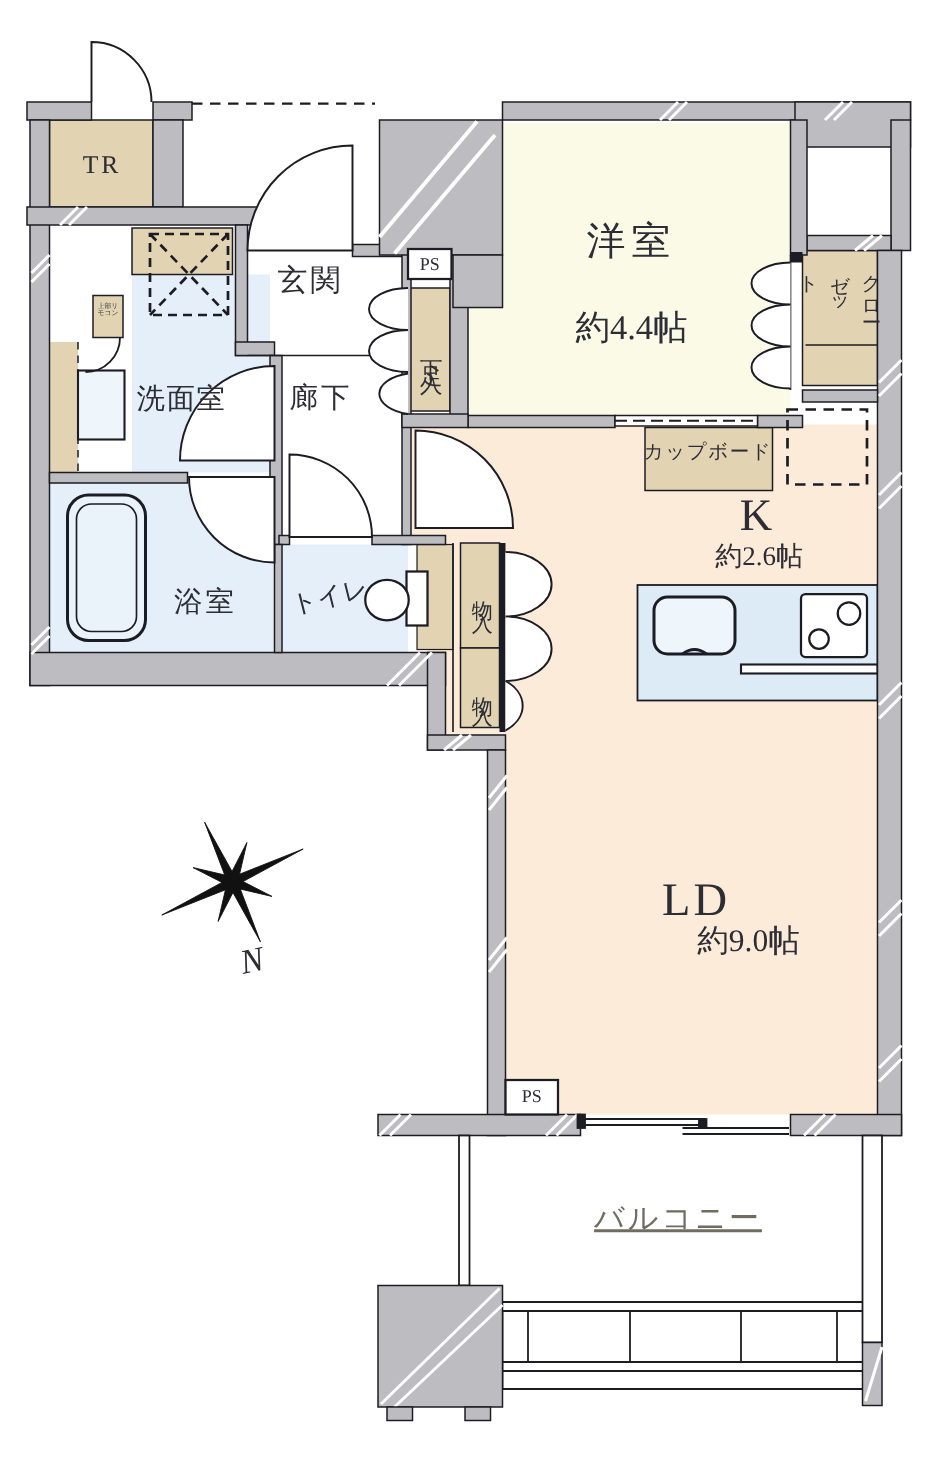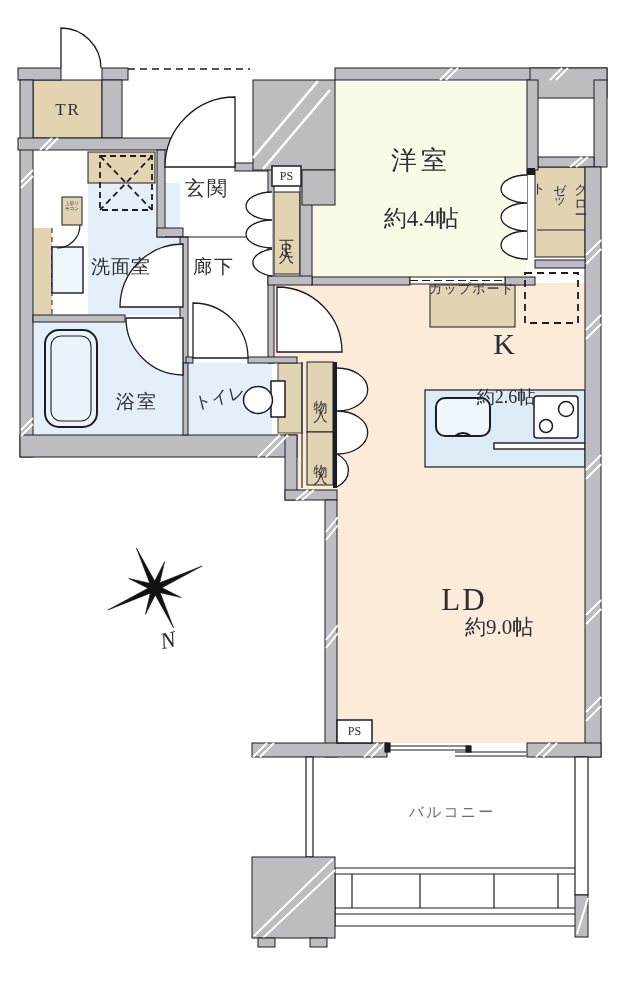--- a/index.html
+++ b/index.html
@@ -199,39 +199,39 @@
 
   <div class="lbl" style="left:286.5px;top:176px;font-size:12px;">PS</div>
 
   <div class="vtext" style="left:272px;top:196px;width:28px;height:76px;font-size:15px;letter-spacing:4px;">下足入</div>
 
   <div class="lbl" style="left:421px;top:161px;font-size:26px;letter-spacing:4px;">洋室</div>
   <div class="lbl" style="left:421px;top:201px;font-size:23px;margin-top:18px;">約4.4帖</div>
 
   <div class="vtext" style="left:538px;top:174px;width:44px;height:50px;font-size:13px;line-height:21px;letter-spacing:2px;">クローゼット</div>
 
-  <div class="lbl" style="left:472px;top:289px;font-size:13px;letter-spacing:1px;">カップボード</div>
+  <div class="lbl" style="left:472px;top:301px;font-size:13px;letter-spacing:1px;">カップボード</div>
 
   <div class="lbl" style="left:504px;top:344px;font-size:30px;">K</div>
-  <div class="lbl" style="left:506px;top:397px;font-size:18px;">約2.6帖</div>
+  <div class="lbl" style="left:506px;top:371px;font-size:18px;">約2.6帖</div>
 
   <div class="lbl" style="left:121px;top:267px;font-size:19px;letter-spacing:1px;">洗面室</div>
 
-  <div class="lbl" style="left:214px;top:267px;font-size:19px;letter-spacing:2px;">廊下</div>
+  <div class="lbl" style="left:214px;top:267px;font-size:19px;letter-spacing:2px;font-family:Liberation Mono, monospace;">廊下</div>
 
   <div class="lbl" style="left:137px;top:402px;font-size:19px;letter-spacing:2px;">浴室</div>
 
   <div class="lbl" style="left:220px;top:398px;font-size:17px;transform:translate(-50%,-50%) rotate(-14deg);">トイレ</div>
 
   <div class="vtext" style="left:307px;top:366px;width:26px;height:62px;font-size:14px;letter-spacing:8px;">物入</div>
   <div class="vtext" style="left:307px;top:434px;width:26px;height:50px;font-size:14px;letter-spacing:6px;">物入</div>
 
   <div class="lbl" style="left:464px;top:588px;font-size:31px;letter-spacing:2px;margin-top:12px;">LD</div>
   <div class="lbl" style="left:463px;top:627px;font-size:21px;margin-left:36px;">約9.0帖</div>
 
   <div class="lbl" style="left:354.5px;top:731px;font-size:12px;">PS</div>
 
-  <div class="lbl" style="left:452px;top:813px;font-size:15px;letter-spacing:2px;color:#6e6d60;">バルコニー</div>
+  <div class="lbl" style="left:452px;top:813px;font-size:20px;letter-spacing:2px;color:#6e6d60;text-decoration:underline;">バルコニー</div>
 
   <div class="lbl" style="left:168px;top:641px;font-size:23px;font-style:italic;transform:translate(-50%,-50%) rotate(-12deg);">N</div>
 
   <div style="position:absolute;left:63px;top:201px;width:18px;font-size:4.5px;line-height:5px;text-align:center;color:#3a3a40;font-family:'Liberation Sans',sans-serif;">上部リモコン</div>
 </div>
 
 </body></html>

